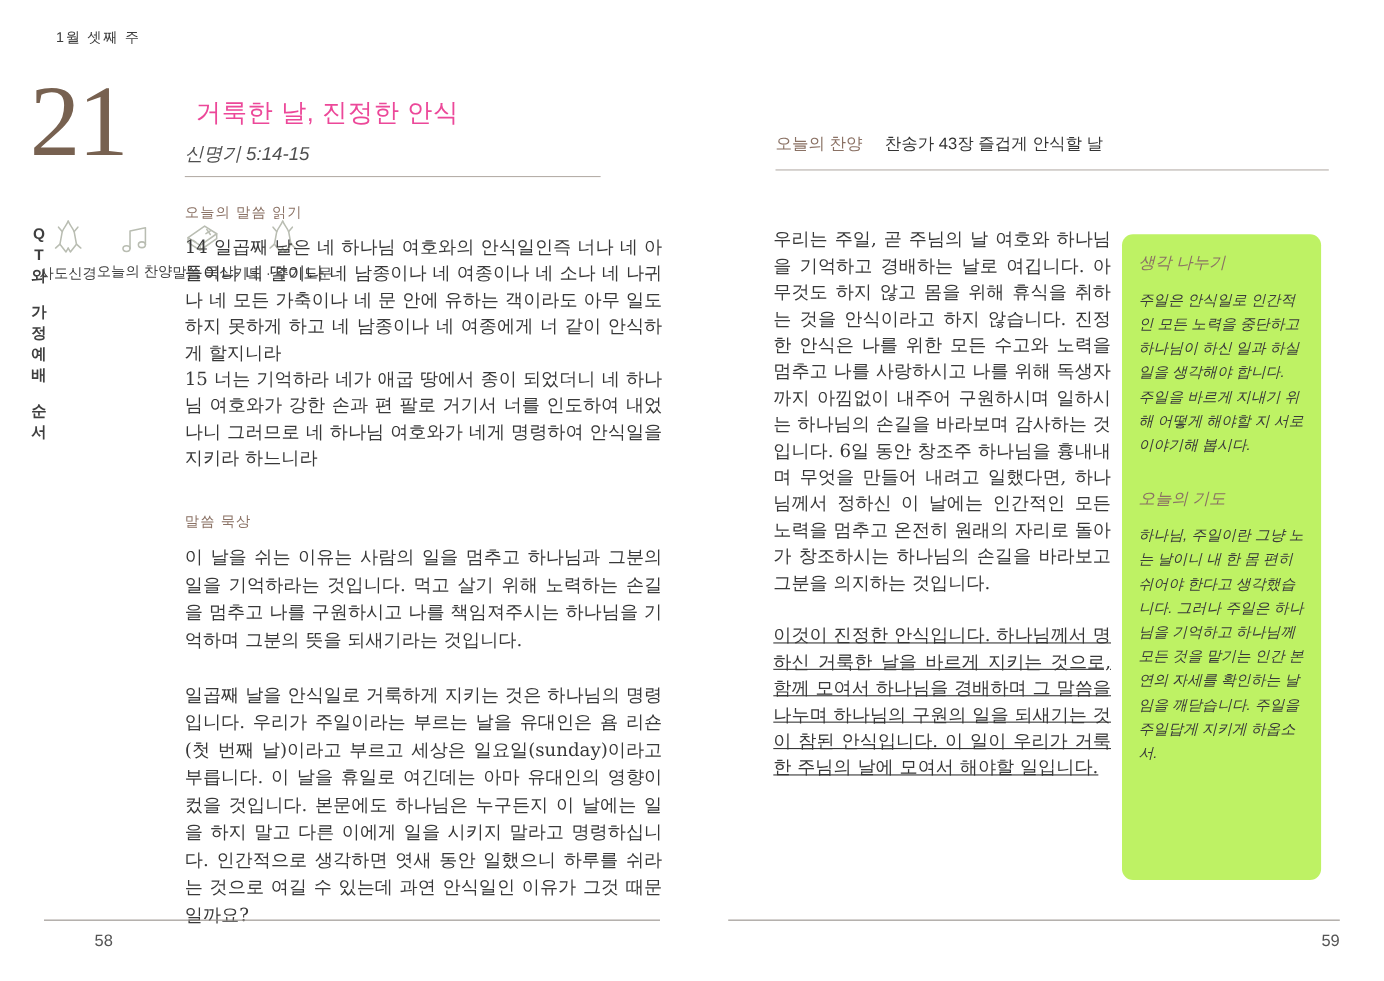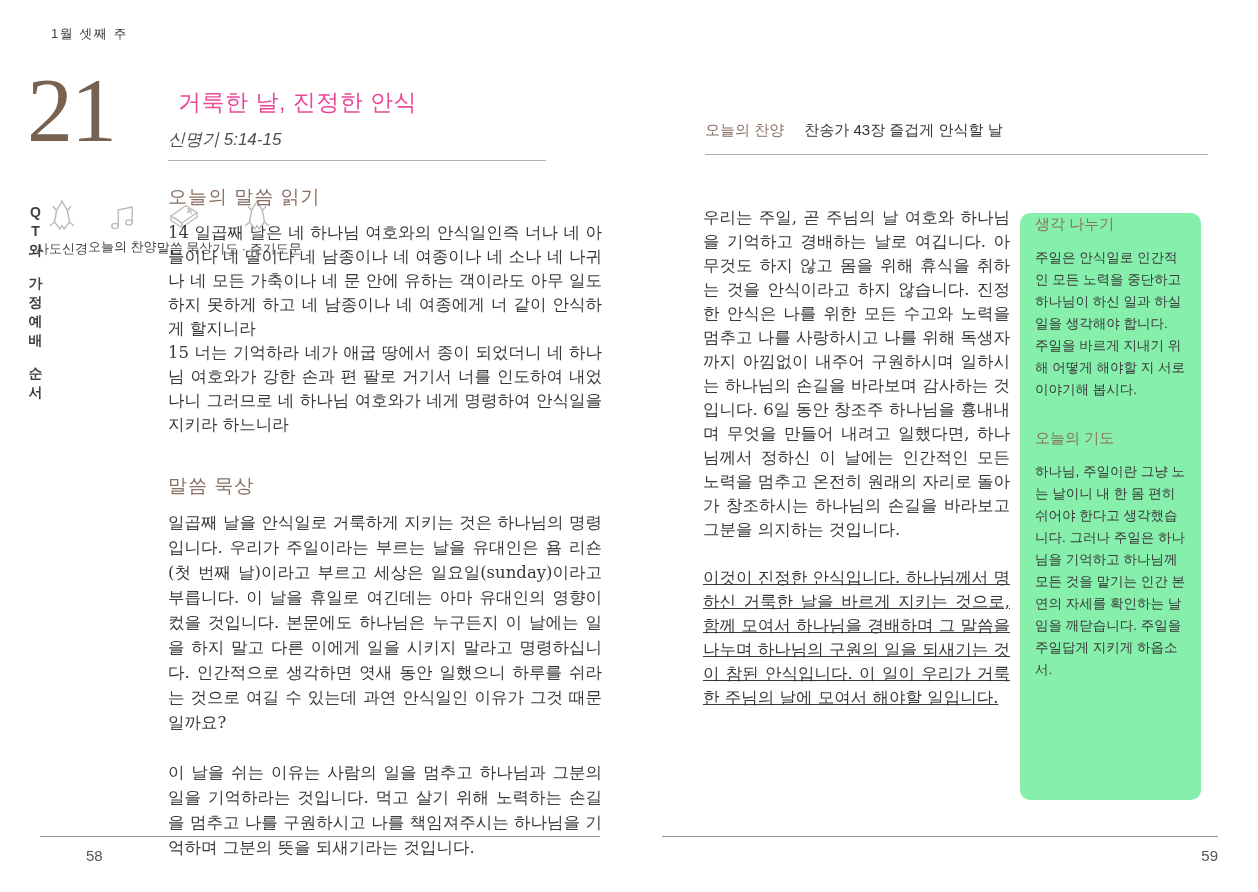--- a/index.html
+++ b/index.html
@@ -34,21 +34,21 @@
     display:flex; flex-direction:row; align-items:center;
   }
   .rite-item { display:flex; flex-direction:column; align-items:center; }
   .rite-icon { display:block; }
   .rite-icon svg { display:block; stroke:#b9bdb2; fill:none; stroke-width:1.4; stroke-linecap:round; stroke-linejoin:round; }
   .rite-label { margin-top:4px; font-size:13px; color:#3f3f3f; white-space:nowrap; }
   .rite-dot { width:6px; height:6px; border-radius:50%; background:#d7d6d2; margin:16px 0; }
 
   
   .left-main { position:absolute; left:168px; top:184px; width:434px; }
-  .section-heading { margin:0 0 11px 0; font-size:19px; font-weight:400; color:#8a7164; letter-spacing:1px; }
+  .section-heading { margin:0 0 11px 0; font-size:13px; font-weight:400; color:#8a7164; letter-spacing:1px; }
   .section-heading.meditation { margin-top:36px; }
   .serif-body { font-family:"DejaVu Serif","Liberation Serif",serif; font-size:16.5px; line-height:24px; color:#383838; text-align:justify; }
   .serif-body p { margin:0; }
   .left-main .meditation-text { line-height:25px; }
   .left-main .meditation-text p + p { margin-top:25px; }
 
   
   .footer-rule-left  { position:absolute; left:40px;  top:836px; width:560px; height:1px; background:#96908a; }
   .footer-rule-right { position:absolute; left:662px; top:836px; width:556px; height:1px; background:#96908a; }
   .page-num-left  { position:absolute; left:50px; top:847px; font-size:15px; color:#555;margin-left:36px; }
@@ -60,21 +60,21 @@
   .hymn-value { color:#333; }
   .hymn-rule { position:absolute; left:705px; top:154px; width:503px; height:1px; background:#b6afa9; }
 
   
   .right-main { position:absolute; left:703px; top:206px; width:307px; }
   .right-main p + p { margin-top:24px !important;text-decoration:underline; }
 
   
   .share-box {
     position:absolute; left:1020px; top:213px; width:181px; height:587px;
-    background:#86efac; border-radius:10px; box-sizing:border-box; padding:2px 15px;
+    background:#bef264; border-radius:10px; box-sizing:border-box; padding:17px 15px;font-style:italic;
   }
   .box-heading { margin:0 0 13px 0; font-size:15px; font-weight:400; color:#8a7164; }
   .box-heading.prayer { margin-top:28px; }
   .box-text { margin:0; font-size:13.5px; line-height:22px; color:#3a3a3a; }
 </style>
 </head>
 <body>
 
 <div class="spread">
 
@@ -157,22 +157,22 @@
 
   <div class="left-main">
     <h2 class="section-heading">오늘의 말씀 읽기</h2>
     <div class="serif-body">
       <p>14 일곱째 날은 네 하나님 여호와의 안식일인즉 너나 네 아들이나 네 딸이나 네 남종이나 네 여종이나 네 소나 네 나귀나 네 모든 가축이나 네 문 안에 유하는 객이라도 아무 일도 하지 못하게 하고 네 남종이나 네 여종에게 너 같이 안식하게 할지니라</p>
       <p>15 너는 기억하라 네가 애굽 땅에서 종이 되었더니 네 하나님 여호와가 강한 손과 편 팔로 거기서 너를 인도하여 내었나니 그러므로 네 하나님 여호와가 네게 명령하여 안식일을 지키라 하느니라</p>
     </div>
 
     <h2 class="section-heading meditation">말씀 묵상</h2>
     <div class="serif-body meditation-text">
+      <p>이 날을 쉬는 이유는 사람의 일을 멈추고 하나님과 그분의 일을 기억하라는 것입니다. 먹고 살기 위해 노력하는 손길을 멈추고 나를 구원하시고 나를 책임져주시는 하나님을 기억하며 그분의 뜻을 되새기라는 것입니다.</p>
       <p>일곱째 날을 안식일로 거룩하게 지키는 것은 하나님의 명령입니다. 우리가 주일이라는 부르는 날을 유대인은 욤 리숀(첫 번째 날)이라고 부르고 세상은 일요일(sunday)이라고 부릅니다. 이 날을 휴일로 여긴데는 아마 유대인의 영향이 컸을 것입니다. 본문에도 하나님은 누구든지 이 날에는 일을 하지 말고 다른 이에게 일을 시키지 말라고 명령하십니다. 인간적으로 생각하면 엿새 동안 일했으니 하루를 쉬라는 것으로 여길 수 있는데 과연 안식일인 이유가 그것 때문일까요?</p>
-      <p>이 날을 쉬는 이유는 사람의 일을 멈추고 하나님과 그분의 일을 기억하라는 것입니다. 먹고 살기 위해 노력하는 손길을 멈추고 나를 구원하시고 나를 책임져주시는 하나님을 기억하며 그분의 뜻을 되새기라는 것입니다.</p>
     </div>
   </div>
 
   <div class="footer-rule-left"></div>
   <div class="page-num-left">58</div>
 
   <div class="hymn-header">
     <span class="hymn-label">오늘의 찬양</span>
     <span class="hymn-value">찬송가 43장 즐겁게 안식할 날</span>
   </div>

